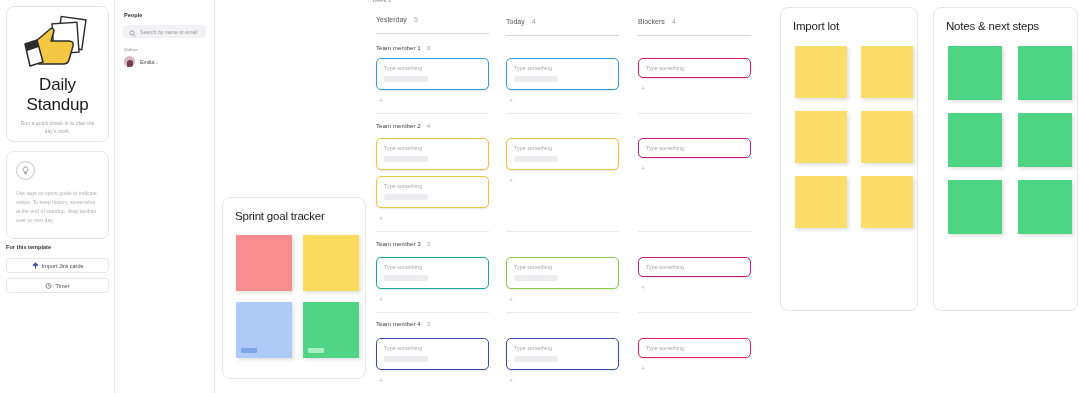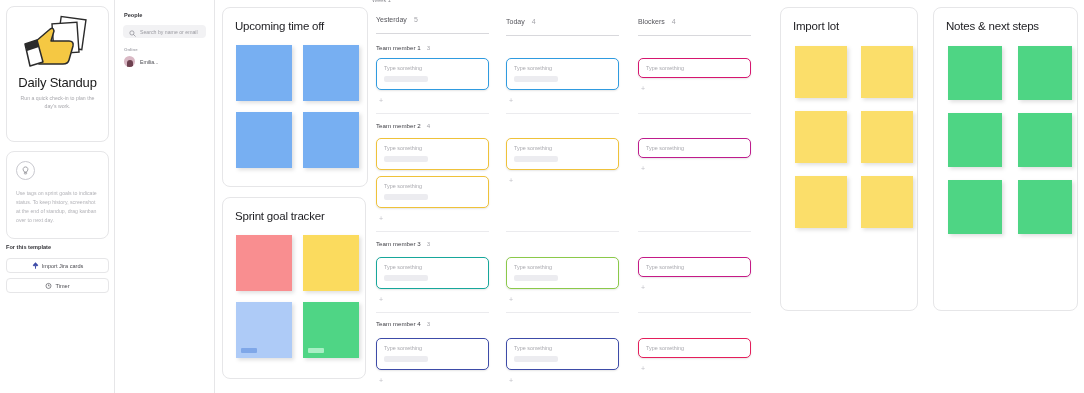--- a/index.html
+++ b/index.html
@@ -16,21 +16,21 @@
     position: absolute;
     background: #ffffff;
     border: 1px solid #e6e6e8;
     border-radius: 8px;
   }
 
   
   #templateCard { left: 6px; top: 6px; width: 103px; height: 136px;
       display:flex; flex-direction:column; align-items:center; justify-content:flex-start; padding-top:6px; }
   .thumb { width: 84px; height: 60px; display:flex; align-items:center; justify-content:center; }
-  .tpl-title { font-size: 13px; color:#1a1a1a; letter-spacing:-0.2px; margin-top:2px; text-align:center; }
+  .tpl-title { font-size: 17px; color:#1a1a1a; letter-spacing:-0.2px; margin-top:2px; text-align:center; }
   .tpl-sub { font-size: 5.2px; color:#a8a8ad; text-align:center; line-height:1.5; margin-top:5px; padding:0 11px; }
 
   #tipCard { left: 6px; top: 151px; width: 103px; height: 88px; padding: 9px 9px; }
   .tip-icon { width: 19px; height: 19px; border:1px solid #c9c9cf; border-radius:50%;
       display:flex; align-items:center; justify-content:center; font-size:6px; color:#8a8a90; }
   .tip-text { margin-top: 9px; font-size: 5.2px; color:#b3b3b8; line-height:1.72; }
 
   .for-tpl { position:absolute; left:6px; top:244px; font-size:5.6px; font-weight:bold; color:#333338; }
   .lil-btn {
     position:absolute; left:6px; width:103px; height:15px;
@@ -154,29 +154,20 @@
       </span>
       <span class="search-ph">Search by name or email</span>
     </div>
     <div class="online-lbl">Online</div>
     <div class="person-row">
       <span class="avatar"></span>
       <span class="person-name">Emilia...</span>
     </div>
   </div>
 
-  <div class="panel" id="timeOffPanel">
-    <div class="panel-h">Upcoming time off</div>
-    <div class="notes-grid">
-      <div class="note" style="background: rgb(119, 175, 242);"></div>
-      <div class="note" style="background: rgb(119, 175, 242);"></div>
-      <div class="note" style="background: rgb(119, 175, 242);"></div>
-      <div class="note" style="background: rgb(119, 175, 242);"></div>
-    </div>
-  </div>
 
   <div class="panel" id="sprintPanel">
     <div class="panel-h">Sprint goal tracker</div>
     <div class="notes-grid">
       <div class="note" style="background: rgb(249, 142, 144);"></div>
       <div class="note" style="background: rgb(251, 219, 94);"></div>
       <div class="note" style="background: rgb(174, 203, 247);">
         <span class="tag" style="background: rgb(127, 167, 232);"></span>
       </div>
       <div class="note" style="background: rgb(79, 213, 133);">

